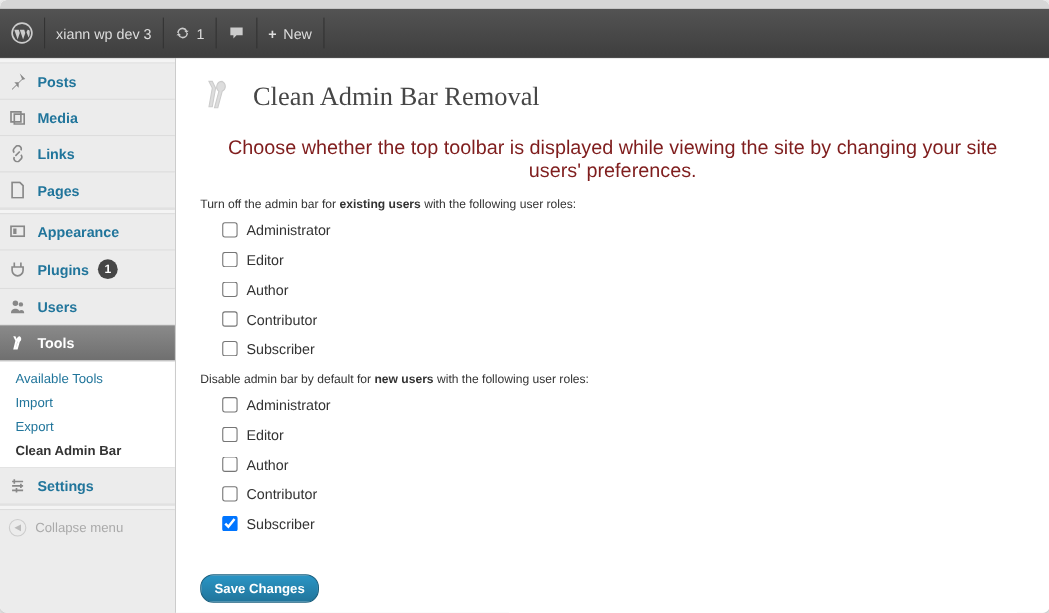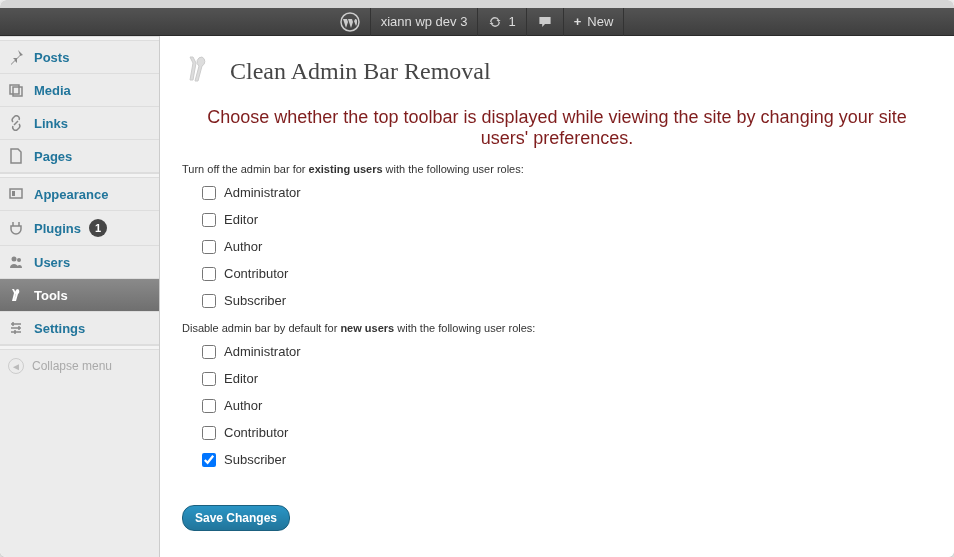--- a/index.html
+++ b/index.html
@@ -12,29 +12,28 @@
   overflow: hidden;
   border-radius: 6px;
   box-shadow: 0 2px 10px rgba(0,0,0,0.4);
 }
 .chrome-tab {
   height: 8px;
   background: #d6d6d6;
   border-radius: 6px 6px 0 0;
 }
 .admin-bar {
-  height: 28px;
+  height: 45px;
   background: #464646;
   background: linear-gradient(#535353, #3e3e3e);
   display: flex;
   align-items: center;
   color: #ccc;
   font-size: 13px;
   border-bottom: 1px solid #2a2a2a;
-  justify-content: center;
 }
 .ab-item {
   display: flex;
   align-items: center;
   padding: 0 10px;
   height: 28px;
   border-right: 1px solid #333;
   cursor: pointer;
   gap: 6px;
   color: #ddd;
@@ -167,21 +166,21 @@
 }
 .section-label {
   font-size: 11px;
   color: #333;
   margin-bottom: 10px;
 }
 .section-label strong { font-weight: bold; }
 .checklist { margin: 0 0 14px 20px; }
 .check-row {
   display: flex;
-  align-items: flex-end;
+  align-items: flex-start;
   gap: 8px;
   margin-bottom: 12px;
   font-size: 13px;
   color: #333;
 }
 .check-row input[type="checkbox"] {
   width: 14px; height: 14px;
   cursor: pointer;
 }
 .save-btn {
@@ -294,20 +293,26 @@
       <span>Users</span>
     </div>
     <div class="menu-item current">
       <span class="ico">
           <svg viewBox="0 0 16 16">
             <path d="M4 2l2 4-2 8h2l2-8-2-4zm6 0a3 3 0 00-2 5l-2 7h2l2-7a3 3 0 000-5z" fill="#fff"></path>
           </svg>
         </span>
       <span>Tools</span>
     </div>
+    <div class="submenu">
+      <a>Available Tools</a>
+      <a>Import</a>
+      <a>Export</a>
+      <a class="current-sub">Clean Admin Bar</a>
+    </div>
     <div class="menu-item">
       <span class="ico">
           <svg viewBox="0 0 16 16">
             <path d="M3 4h10M3 8h10M3 12h10M5 2v4M11 6v4M7 10v4" stroke="#888" stroke-width="1.5" fill="none"></path>
           </svg>
         </span>
       <span>Settings</span>
     </div>
     <div class="menu-sep"></div>
     <div class="collapse-item">

